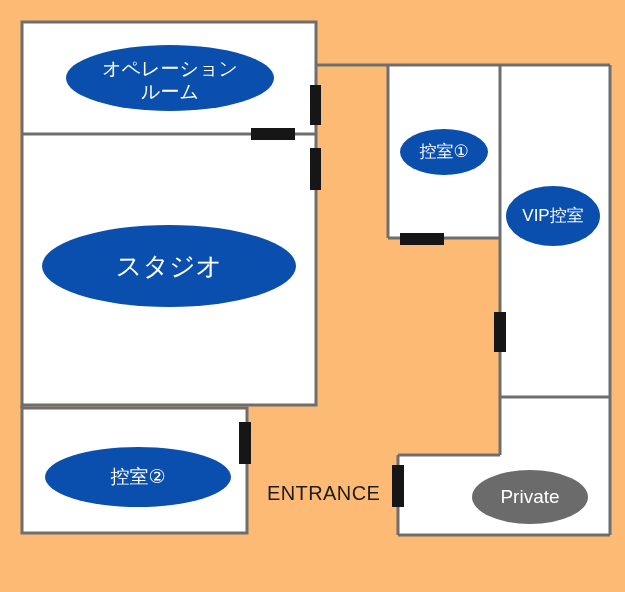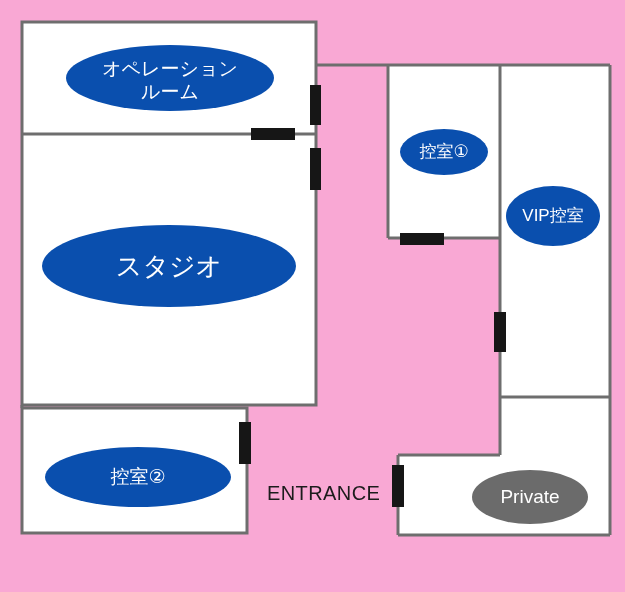--- a/index.html
+++ b/index.html
@@ -11,21 +11,21 @@
   body {
     width: 625px;
     height: 592px;
     overflow: hidden;
     font-family: "Liberation Sans", "DejaVu Sans", sans-serif;
   }
   #floorplan {
     position: relative;
     width: 625px;
     height: 592px;
-    background: #f9a8d4;
+    background: #fdba74;
   }
   #floorplan svg {
     position: absolute;
     top: 0;
     left: 0;
     display: block;
   }
   .room-fill   { fill: #ffffff; }
   .wall-line   { stroke: #6e6e6e; stroke-width: 3; fill: none; stroke-linecap: butt; }
   .door-mark   { fill: #161616; }

